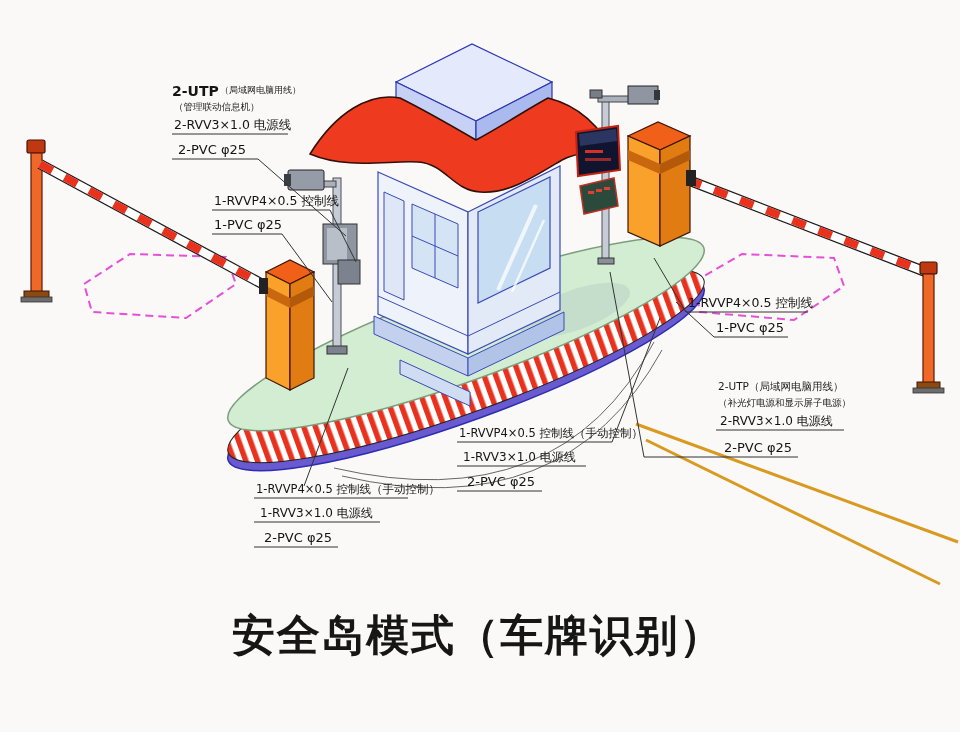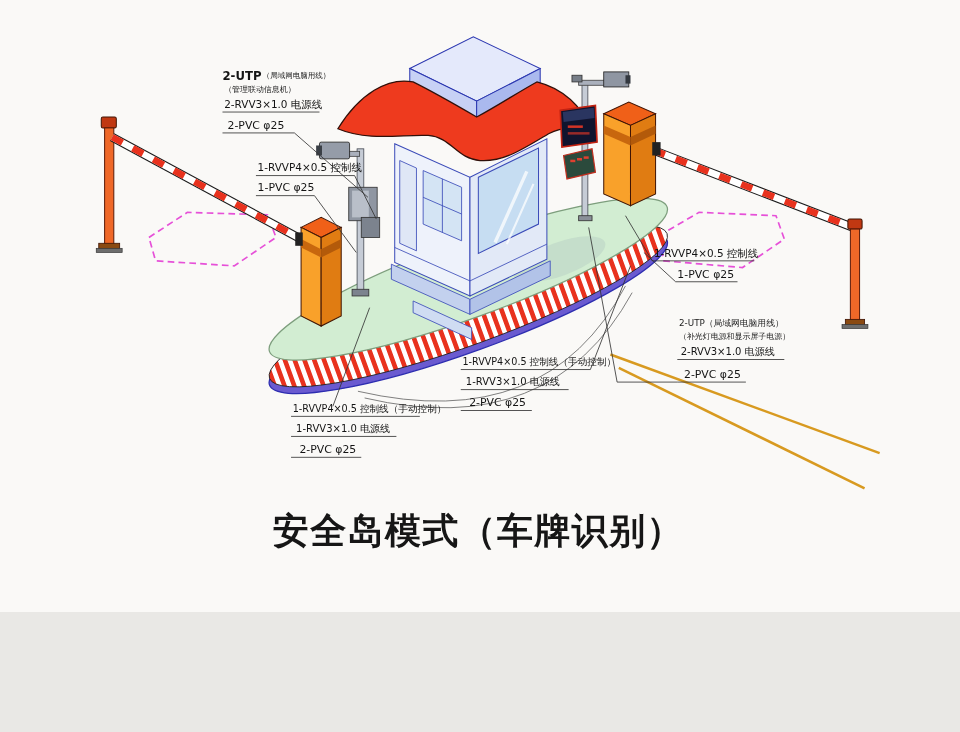--- a/index.html
+++ b/index.html
@@ -1,17 +1,17 @@
 <!DOCTYPE html>
 <html><head>
 <meta charset="utf-8">
 <style>
   html,body{margin:0;padding:0;background:#e9e8e5;}
   .stage{
-    position:relative;width:960px;height:612px;margin:0 auto;
+    position:relative;width:960px;height:732px;margin:0 auto;
     background:#faf9f7;overflow:hidden;
     font-family:"DejaVu Sans","Liberation Sans",sans-serif;
   }
   svg{display:block;width:100%;height:100%;}
   .cad{fill:#141414;}
   .cad-small{fill:#1a1a1a;}
   .title-text{fill:#161616;font-weight:600;letter-spacing:.04em;}
   .leader{stroke:#333;stroke-width:1;fill:none;}
   .outline{stroke:#30100a;}
 </style>

